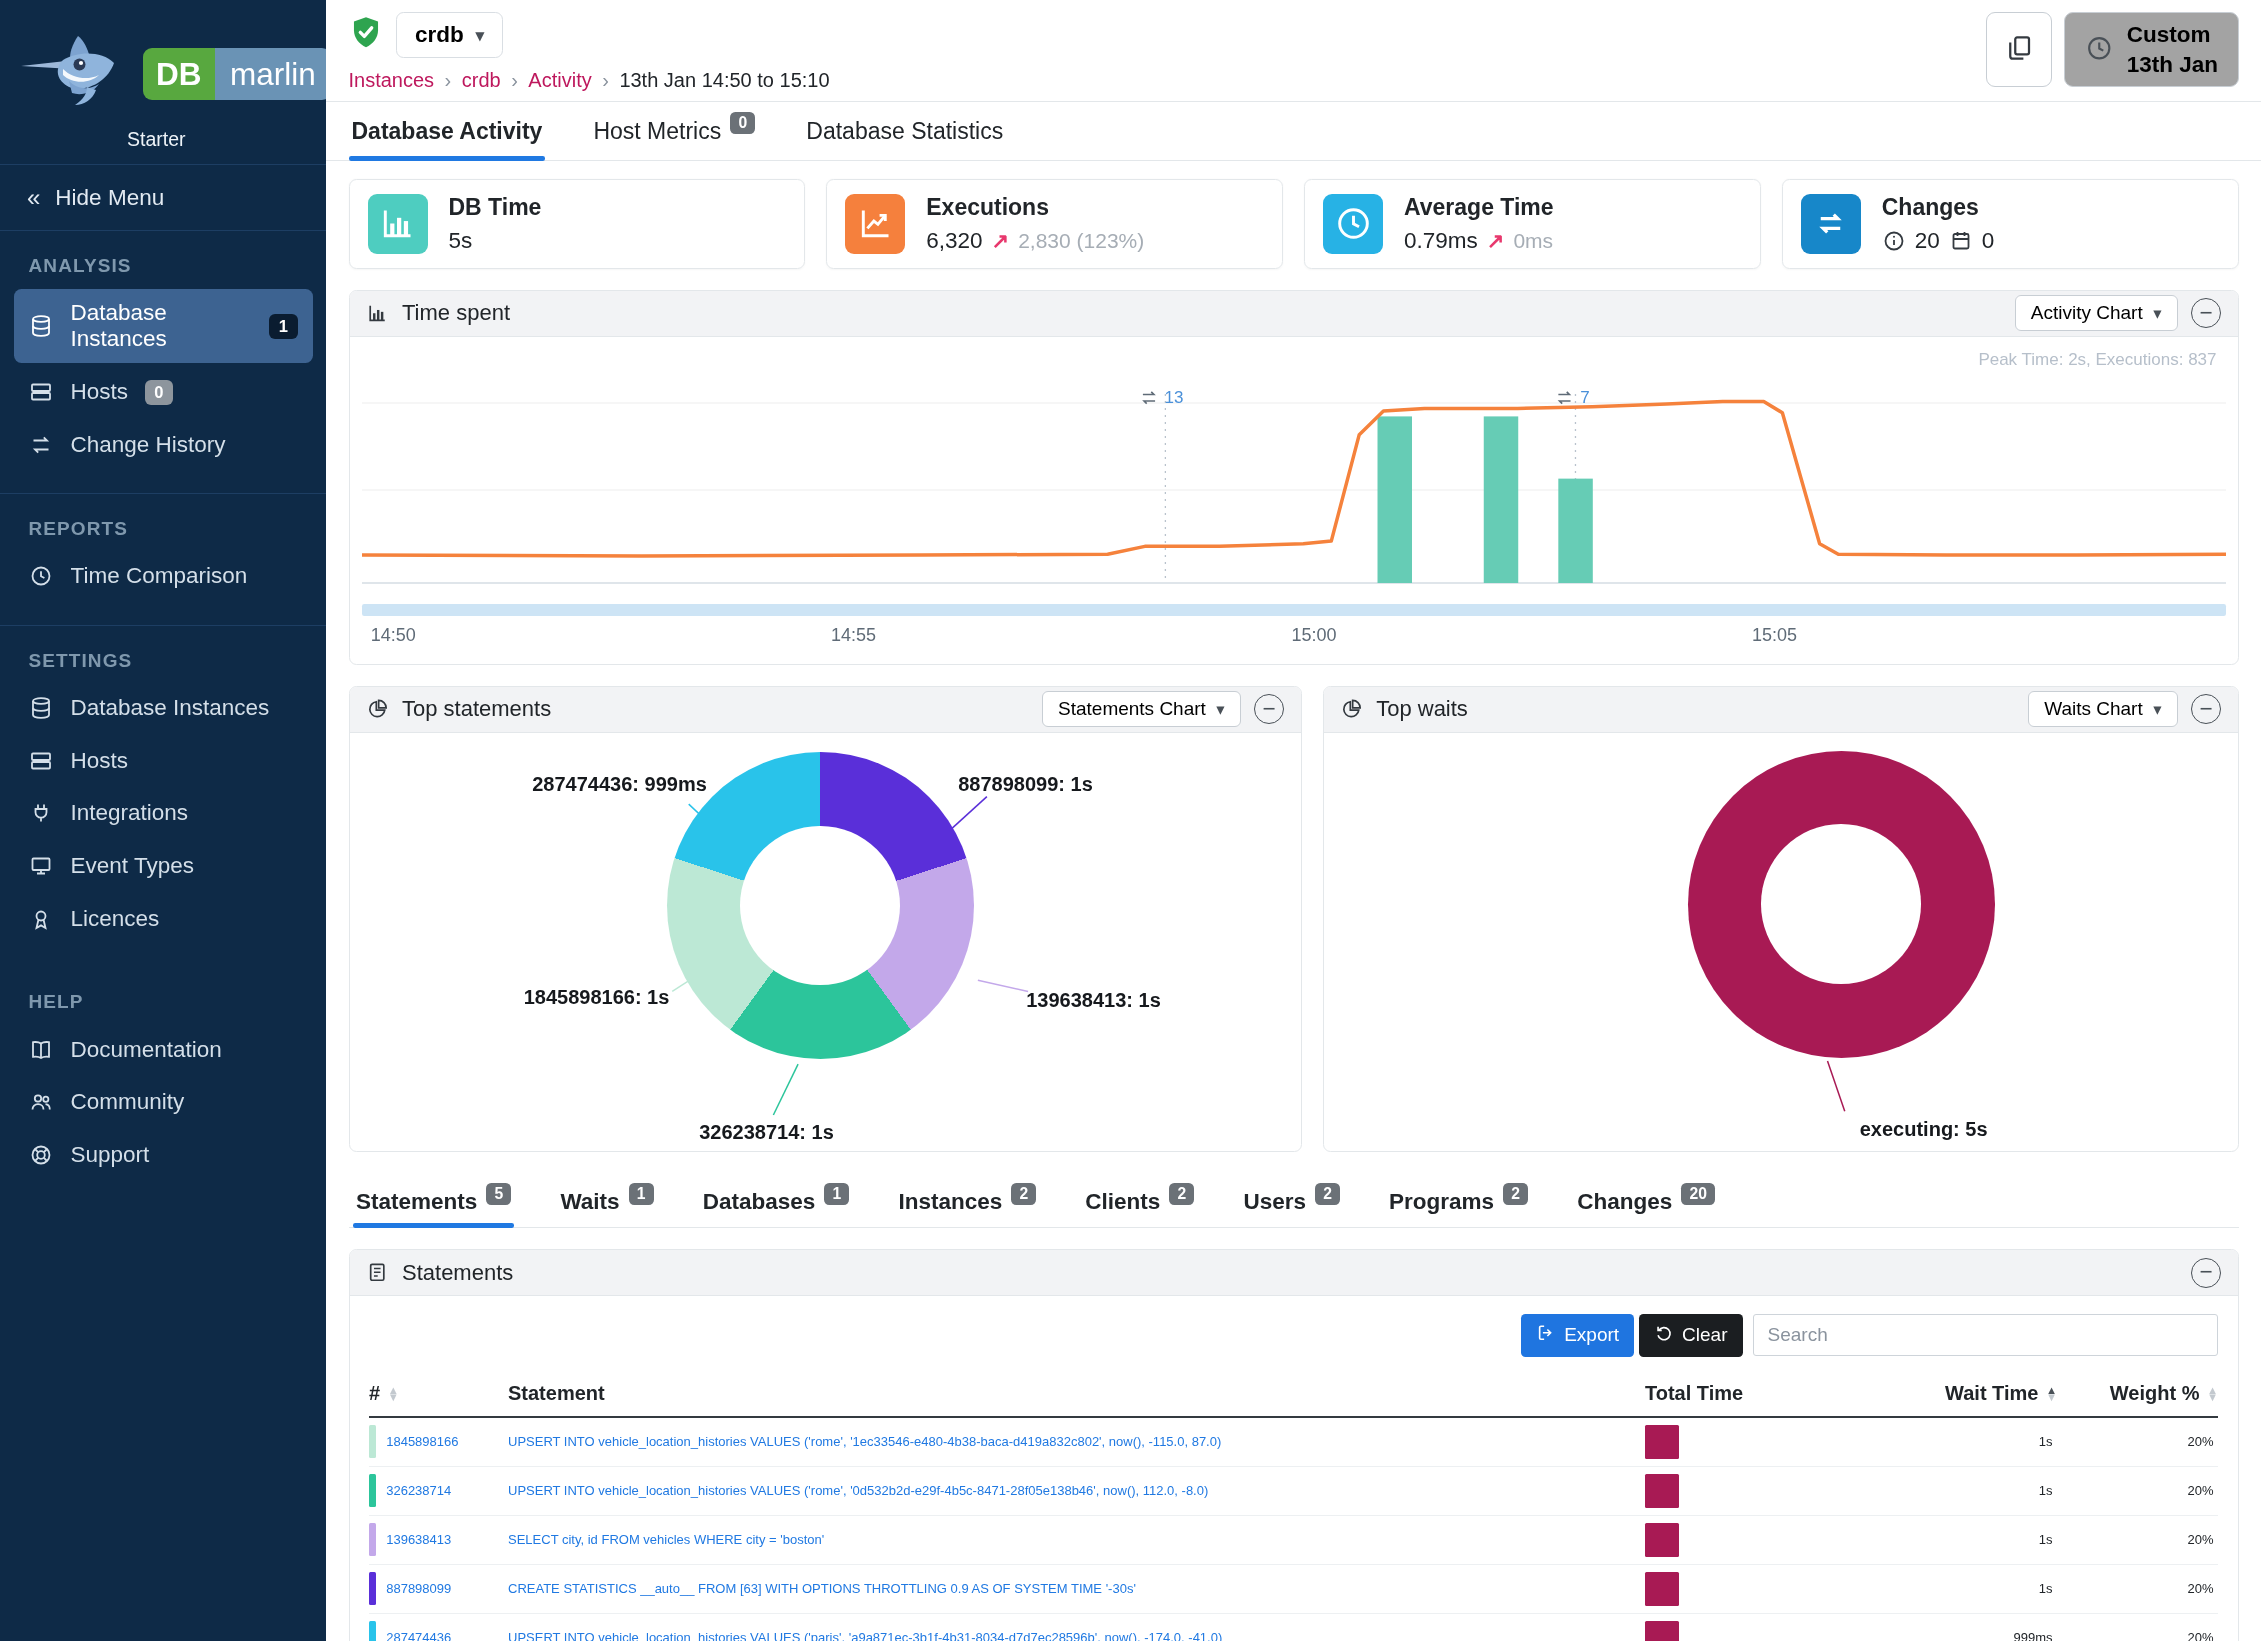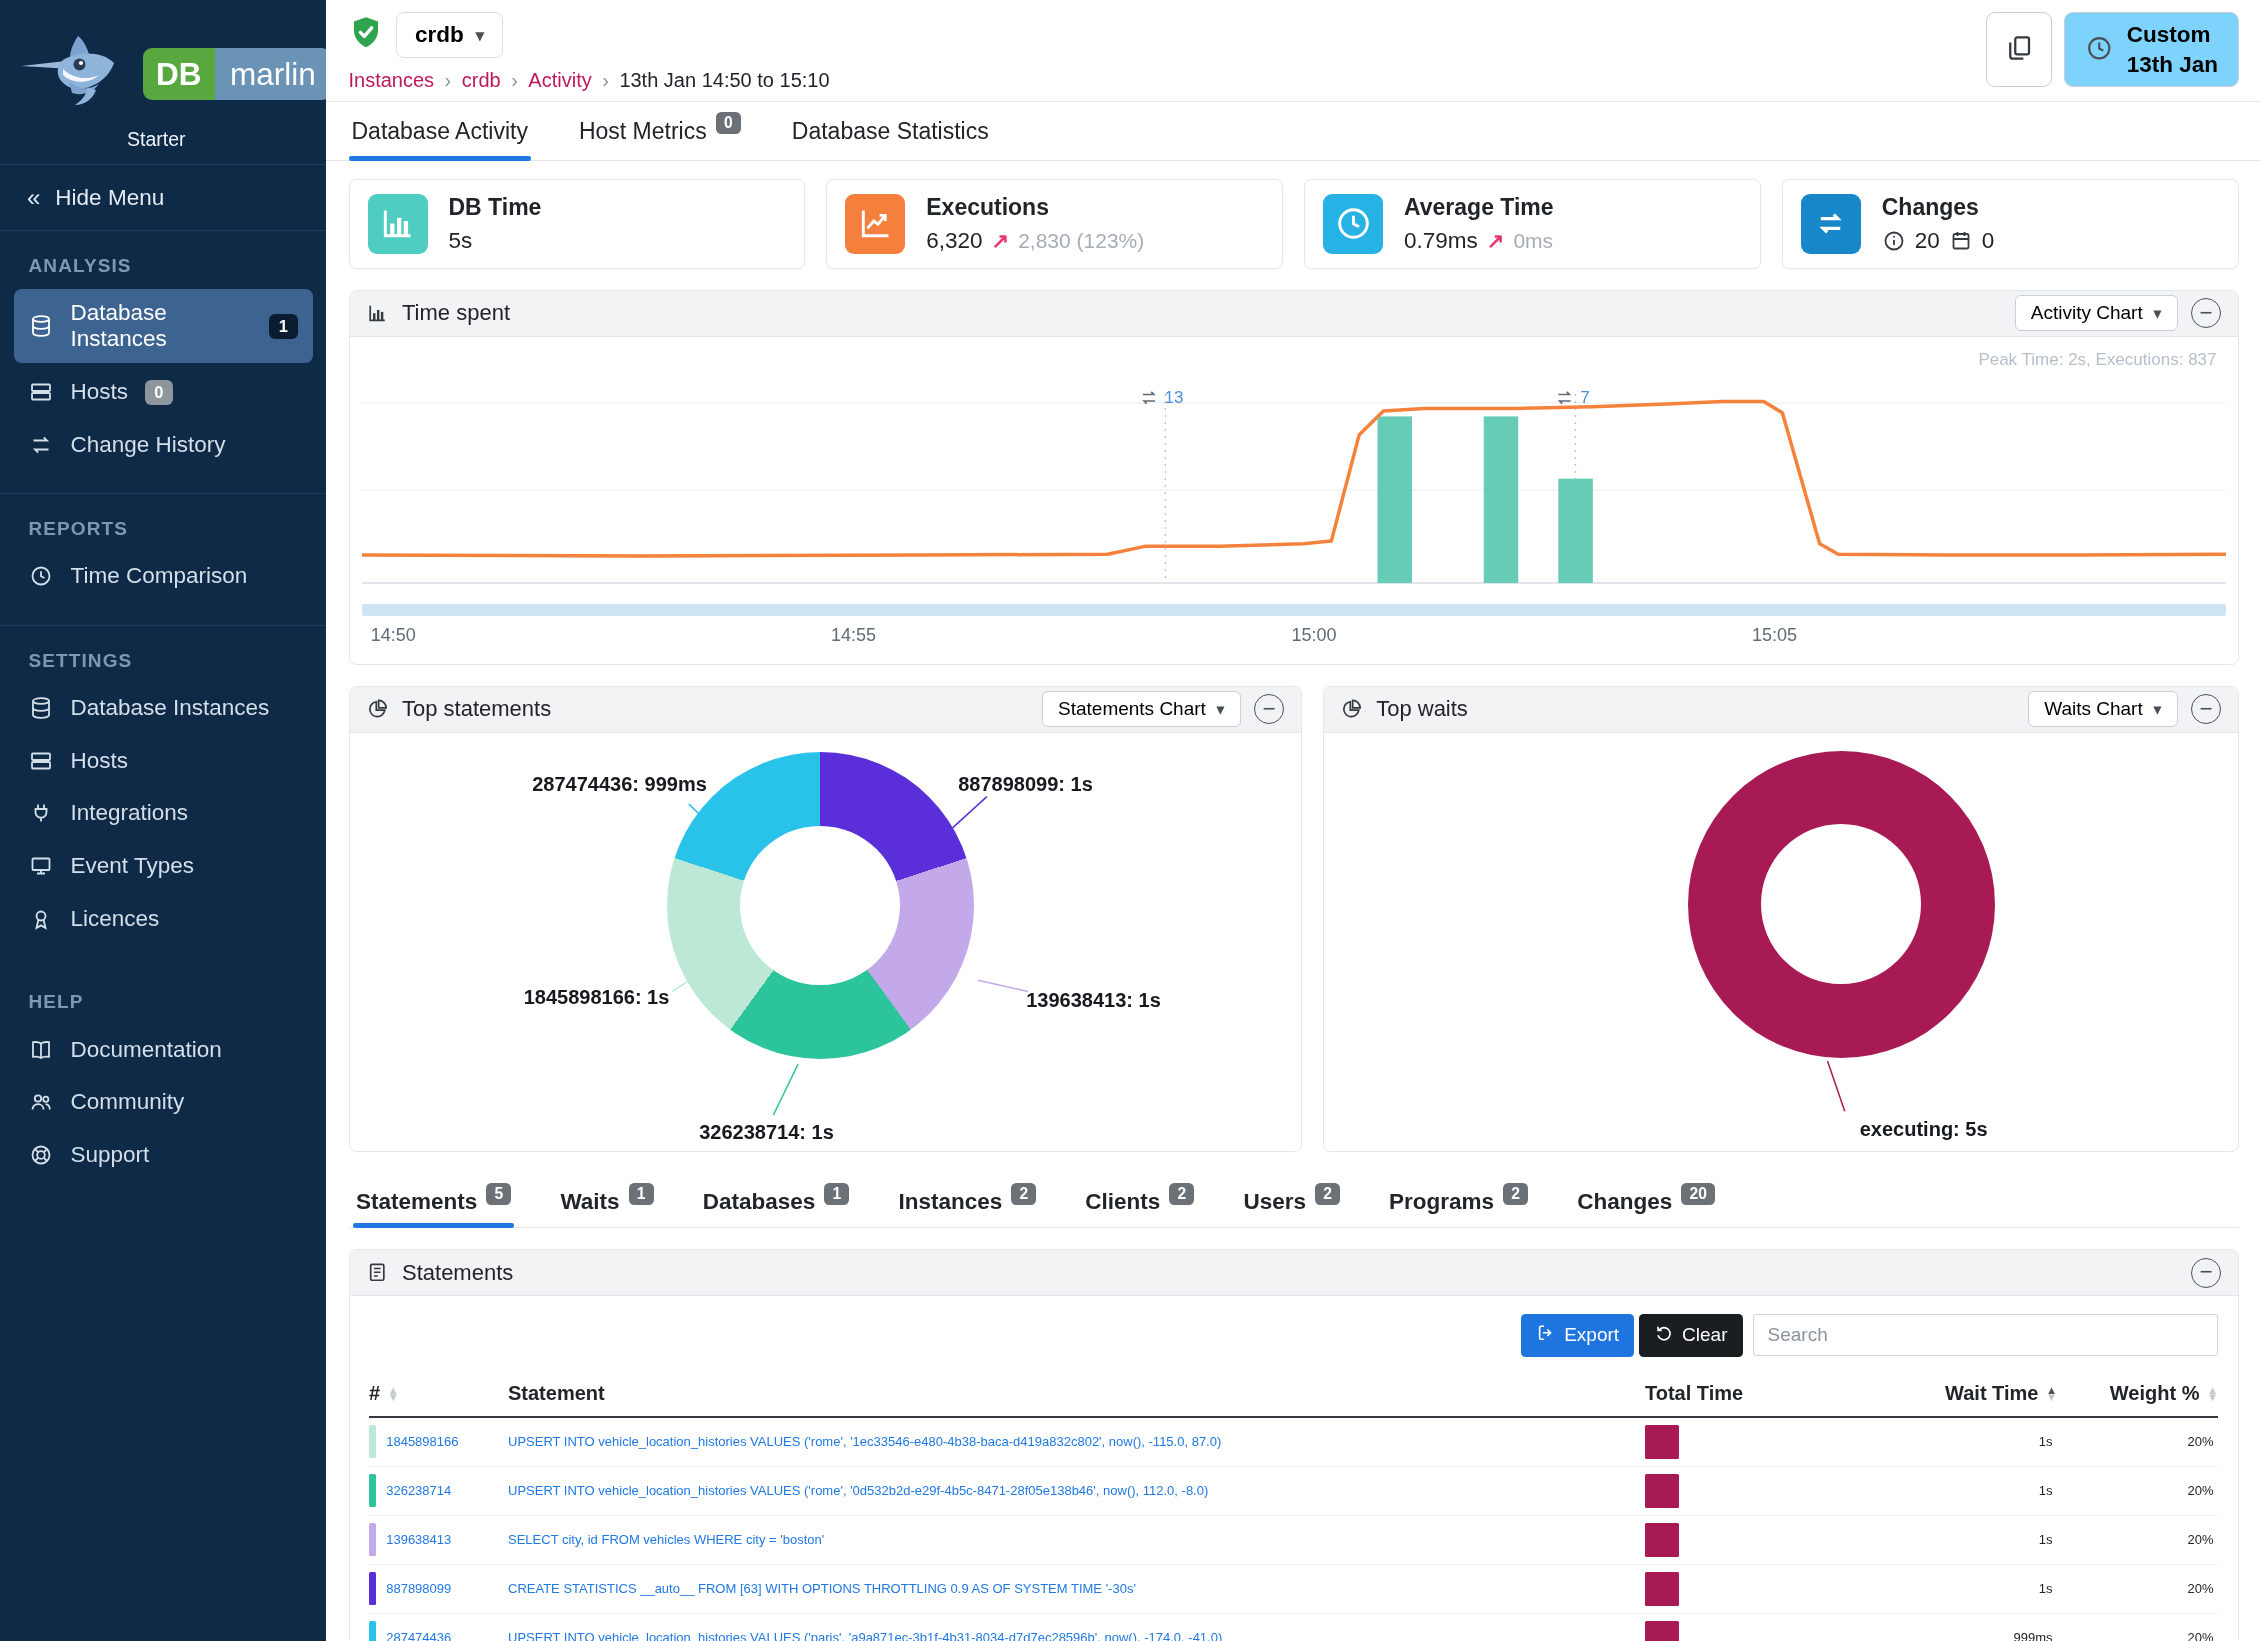--- a/index.html
+++ b/index.html
@@ -29,26 +29,26 @@
   .main{flex:1;display:flex;flex-direction:column;min-width:0;background:#fff}
   .topbar{display:flex;justify-content:space-between;padding:12px 22.5px 9px;border-bottom:0.7px solid #e3e7ea}
   .tb-row1{display:flex;align-items:center;gap:13.5px;margin-bottom:10.5px}
   .crdb-btn{display:flex;align-items:center;gap:12px;border:0.7px solid #d9dee3;border-radius:7.5px;padding:9px 18px;font-weight:bold;font-size:22.5px;background:#fff;cursor:pointer}
   .chev{font-size:16.5px;color:#495057}
   .breadcrumb{font-size:20px;display:flex;gap:10.5px;align-items:center}
   .bc-link{color:#be185d;cursor:pointer}
   .bc-sep{color:#8a939e}
   .tb-right{display:flex;gap:12px;align-items:flex-start}
   .icon-btn{width:66px;height:75px;border:0.7px solid #c8ced4;border-radius:9px;display:flex;align-items:center;justify-content:center;background:#fff;cursor:pointer}
-  .custom-btn{display:flex;align-items:center;gap:13.5px;border:0.7px solid #c8ced4;border-radius:9px;padding:7.5px 19.5px;background:#7dd3fc;height:75px;cursor:pointer}
+  .custom-btn{display:flex;align-items:center;gap:13.5px;border:0.7px solid #c8ced4;border-radius:9px;padding:7.5px 19.5px;background:#a3a3a3;height:75px;cursor:pointer}
   .custom-text{font-weight:bold;font-size:22.5px;line-height:1.3;text-align:left}
 
   .page-tabs{display:flex;gap:45px;padding:0 22.5px;border-bottom:0.7px solid #e3e7ea}
   .ptab{padding:16.5px 3px 15px;font-size:23px;display:flex;gap:9px;align-items:flex-start;position:relative;cursor:pointer}
-  .ptab.active{font-weight:normal}
+  .ptab.active{font-weight:bold}
   .ptab.active::after{content:'';position:absolute;left:0;right:0;bottom:-0.7px;height:4.5px;background:#2079e2;border-radius:2.2px}
   .tab-badge{font-size:15.7px;background:#6b7177;color:#fff;border-radius:5.2px;padding:2.2px 8.2px;position:relative;top:-6px;font-weight:bold}
 
   .content{padding:18px 22.5px;flex:1;display:flex;flex-direction:column}
 
   
   .cards{display:flex;gap:21px;margin-bottom:21px}
   .card{flex:1;border:0.7px solid #e3e7ea;border-radius:7.5px;padding:13.5px 18px;display:flex;gap:21px;align-items:center;box-shadow:0 0.7px 2.2px rgba(0,0,0,.04)}
   .tile{width:60px;height:60px;border-radius:9px;display:flex;align-items:center;justify-content:center;flex-shrink:0}
   .tile svg{width:39px;height:39px}

